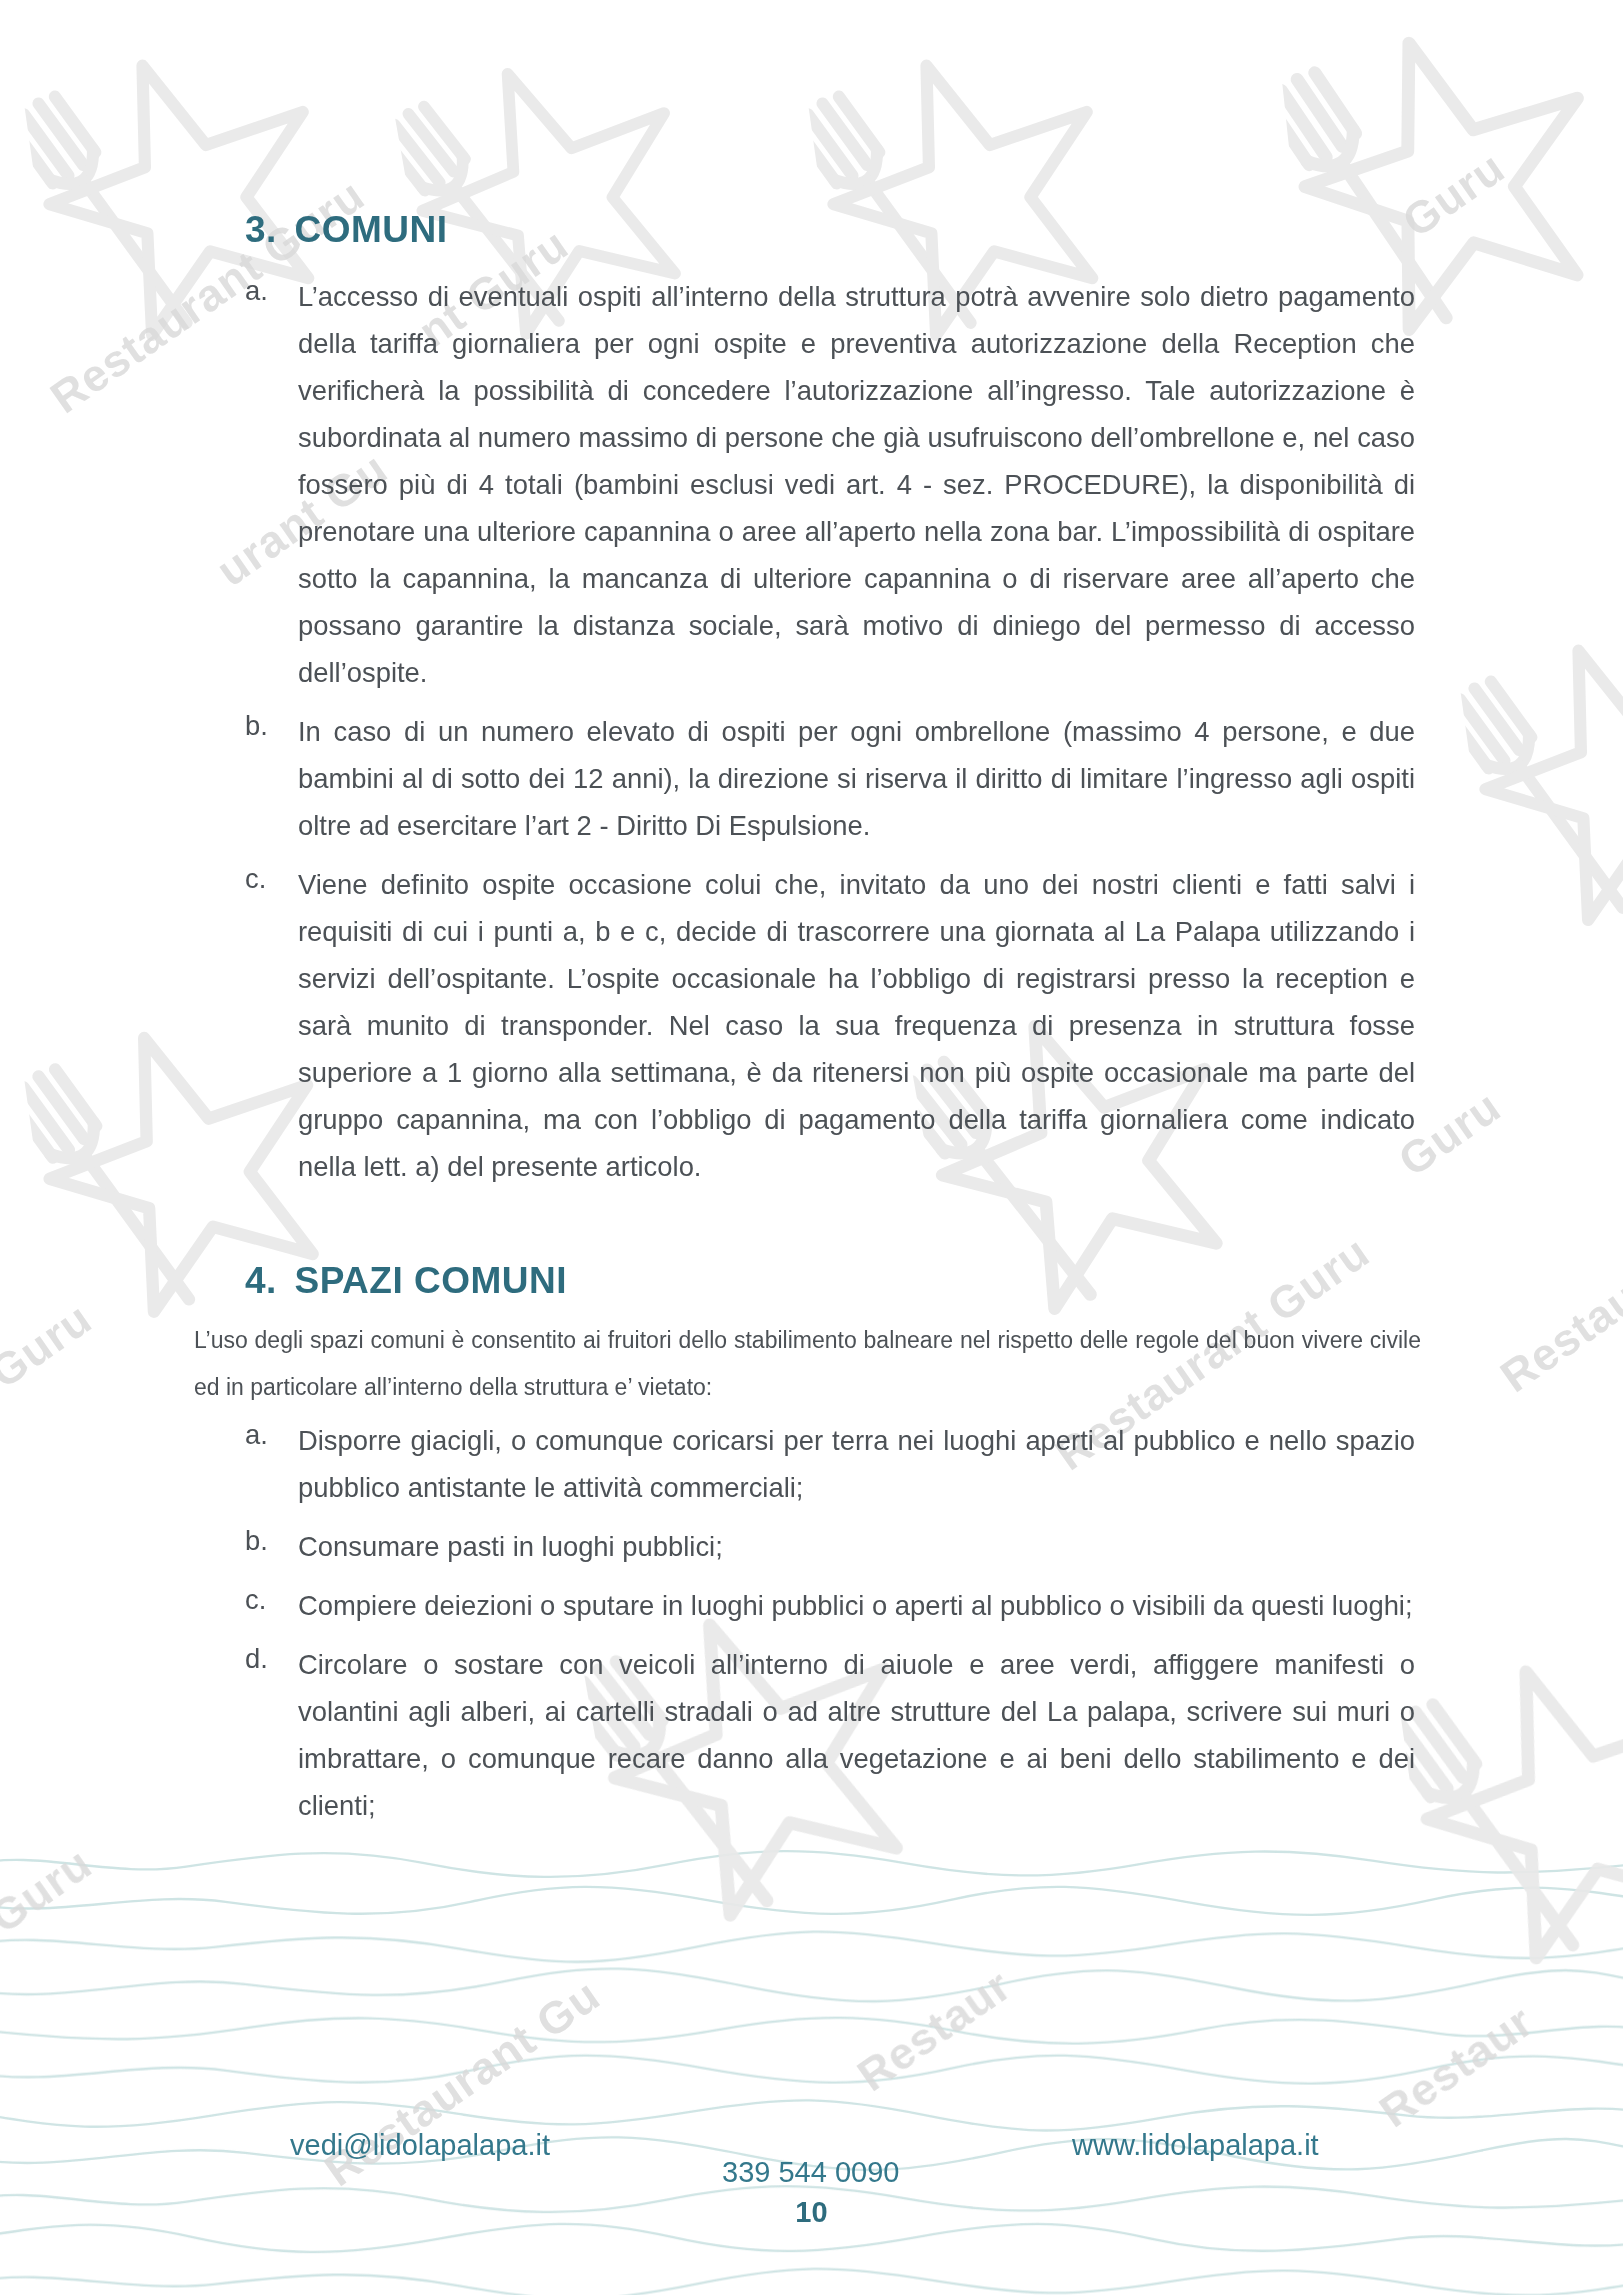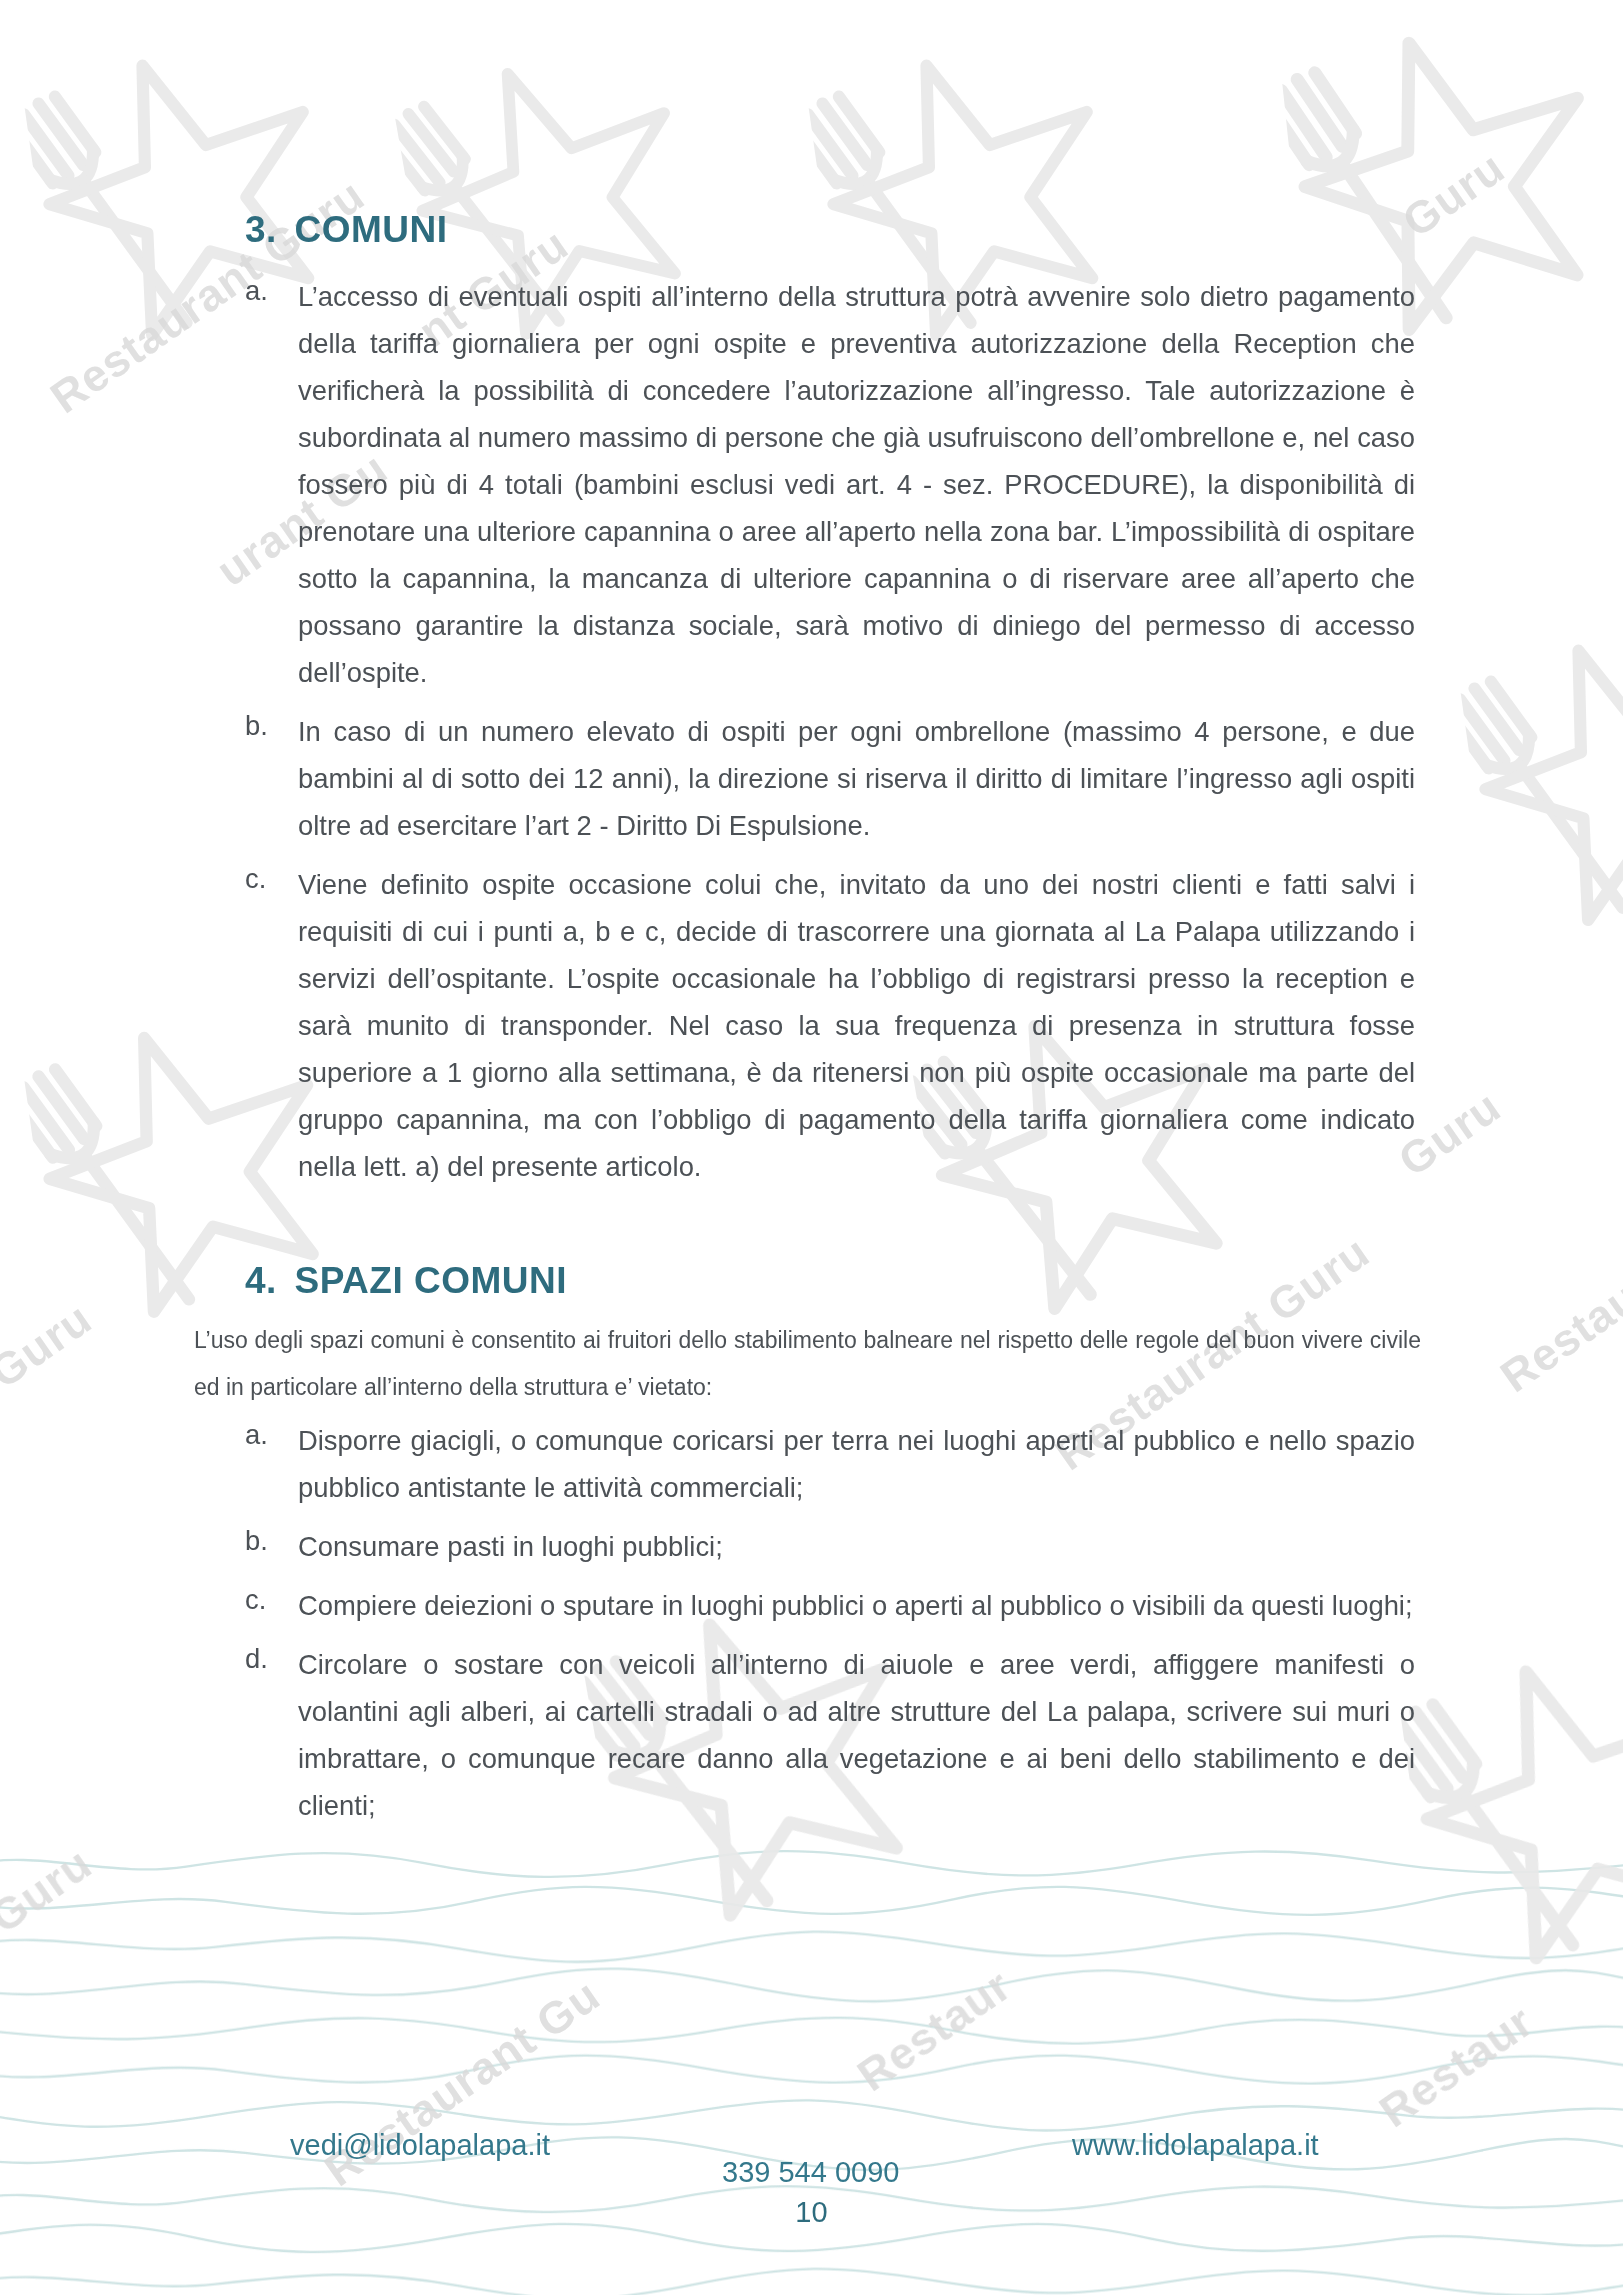--- a/index.html
+++ b/index.html
@@ -30,21 +30,21 @@
   .footer-title{
     position:absolute;left:0;top:2041px;width:100%;text-align:center;z-index:2;
     font-size:29px;color:#34788c;
   }
   .contact{position:absolute;top:2129px;font-size:29px;color:#34788c;z-index:2;}
   .contact.email{left:290px;}
   .contact.phone{left:722px;margin-top:27px;}
   .contact.site{left:1072px;}
   .page-number{
     position:absolute;left:0;top:2196px;width:100%;text-align:center;z-index:2;
-    font-size:29px;font-weight:400;color:#2e6c7e;
+    font-size:29px;font-weight:700;color:#2e6c7e;
   }
 </style>
 </head>
 <body>
 
 <div class="page">
 
   <svg width="0" height="0" style="position:absolute" aria-hidden="true">
     <defs>
       <g id="rg-logo" stroke="currentColor" stroke-width="12" fill="none" stroke-linecap="round" stroke-linejoin="round">

